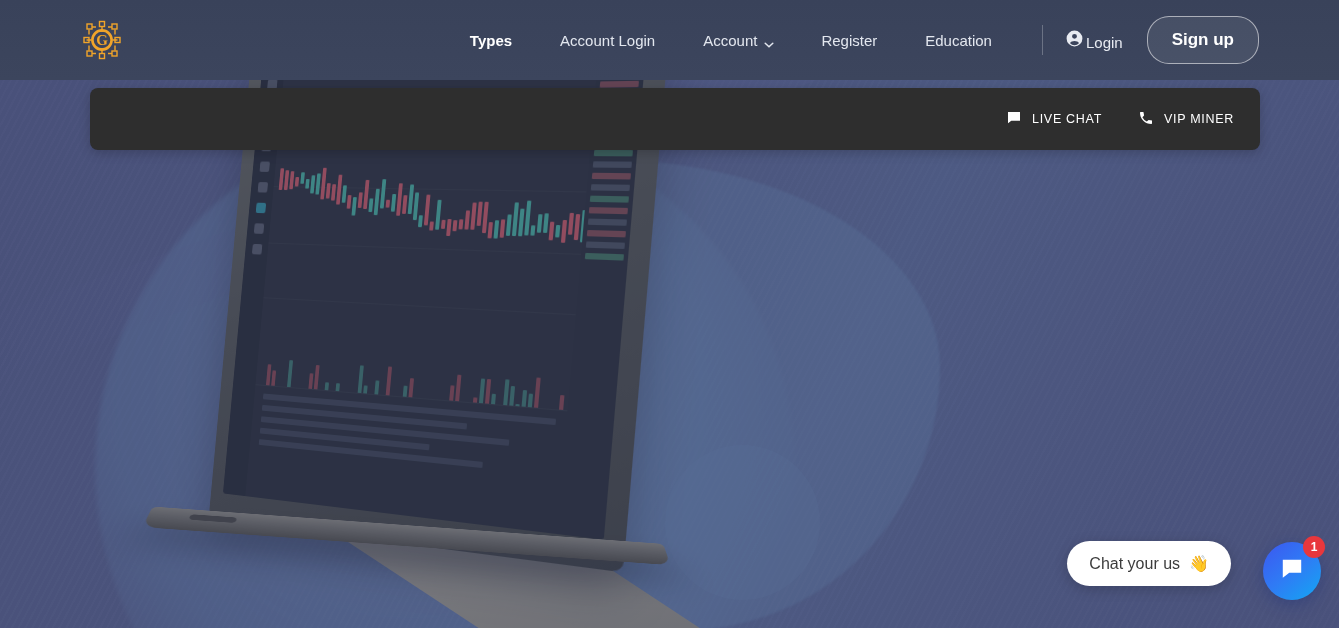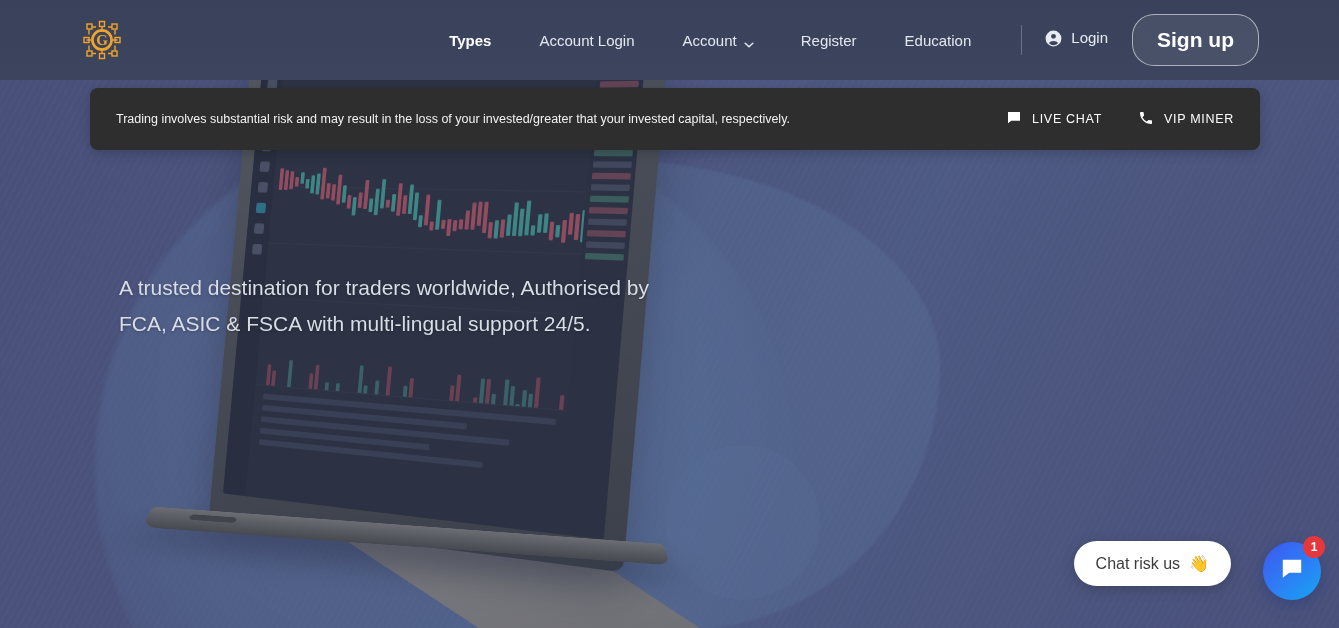--- a/index.html
+++ b/index.html
@@ -194,29 +194,29 @@
     display:flex; align-items:center; gap:7px;
   }
   .nav-item.active { color:#ffffff; font-weight:bold; }
   .chev { display:inline-block; width:9px; height:9px; }
 
   .nav-divider {
     width:1px; height:30px; background:rgba(255,255,255,0.25);
     margin:0 22px 0 26px;
   }
   .login {
-    display:flex; align-items:flex-start; gap:8px;
+    display:flex; align-items:flex-end; gap:2px;
     color:#e8ebf2; font-size:15px; cursor:pointer;
   }
   .signup {
     margin-left:24px;
     border:1px solid rgba(255,255,255,0.55);
     border-radius:22px;
     padding:13px 24px;
-    color:#ffffff; font-size:21px; font-weight:bold;
+    color:#ffffff; font-size:17px; font-weight:bold;
     background:rgba(255,255,255,0.07);
     cursor:pointer;
   }
 
   
   .riskbar {
     position:absolute; left:90px; top:88px;
     width:1170px; height:62px;
     background:#2e2e2e;
     border-radius:8px;
@@ -549,21 +549,20 @@
           </svg>
         </span>
         <span>Login</span>
       </div>
 
       <div class="signup">Sign up</div>
     </div>
   </div>
 
   <div class="riskbar">
-    <div class="risk-text">Trading involves substantial risk and may result in the loss of your invested/greater that your invested capital, respectively.</div>
     <div class="risk-actions">
       <div class="risk-action">
         <span>
           <svg width="16" height="16" viewBox="0 0 24 24" fill="#ffffff">
             <path d="M3 3h18v13H8l-5 4V3z"></path>
           </svg>
         </span>
         <span>LIVE CHAT</span>
       </div>
       <div class="risk-action">
@@ -571,28 +570,24 @@
           <svg width="16" height="16" viewBox="0 0 24 24" fill="#ffffff">
             <path d="M6.6 10.8a15 15 0 006.6 6.6l2.2-2.2a1 1 0 011-.25 11.4 11.4 0 003.6.57 1 1 0 011 1V20a1 1 0 01-1 1A17 17 0 013 4a1 1 0 011-1h3.5a1 1 0 011 1c0 1.25.2 2.46.57 3.6a1 1 0 01-.25 1l-2.2 2.2z"></path>
           </svg>
         </span>
         <span>VIP MINER</span>
       </div>
     </div>
   </div>
 
   <div class="hero-content">
-    <div class="hero-sub">
-      <div>A trusted destination for traders worldwide, Authorised by</div>
-      <div>FCA, ASIC &amp; FSCA with multi-lingual support 24/5.</div>
-    </div>
   </div>
 
   <div class="chat-pill">
-    <span>Chat risk us</span>
+    <span>Chat your us</span>
     <span>👋</span>
   </div>
   <div class="chat-fab">
     <span>
       <svg width="26" height="26" viewBox="0 0 24 24" fill="#ffffff">
         <path d="M3.5 3.5h17v12H9.5l-6 4.5V3.5z"></path>
       </svg>
     </span>
   </div>
   <div class="chat-badge">1</div>

